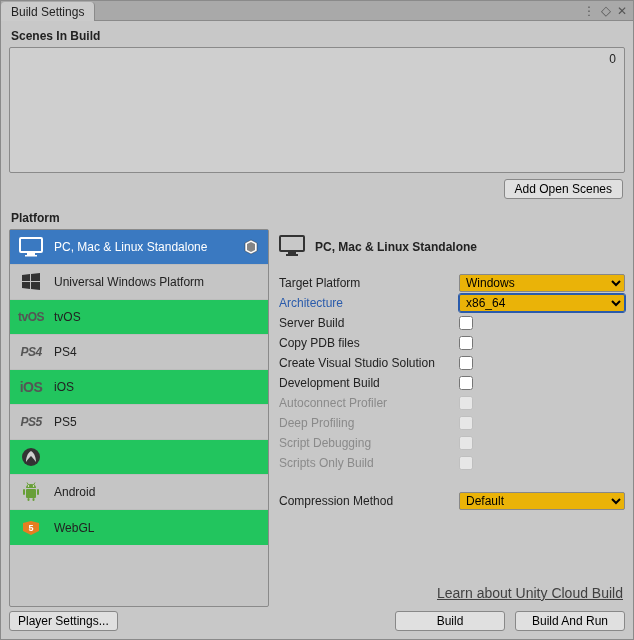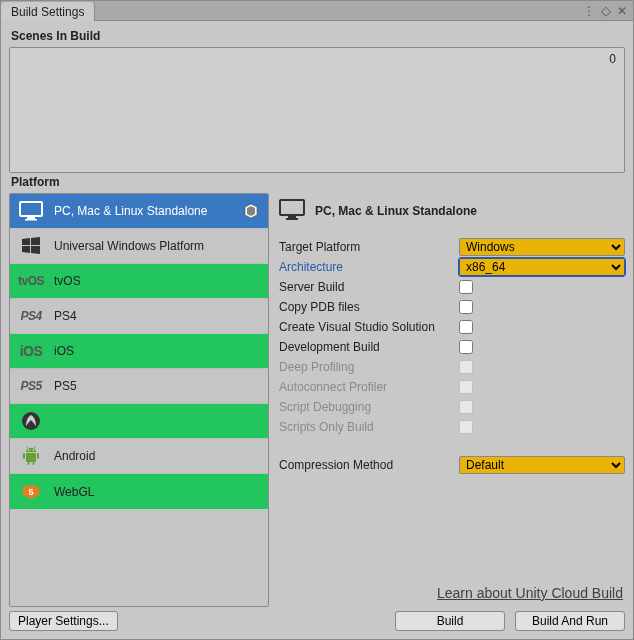--- a/index.html
+++ b/index.html
@@ -56,20 +56,23 @@
       <span style="font-size:13px;">◇</span>
       <span>✕</span>
     </div>
   </div>
 
   <div class="content">
     <div class="label">Scenes In Build</div>
     <div class="scenes-box">
       <div class="scenes-count">0</div>
     </div>
+    <div class="row-right">
+      <button class="btn">Add Open Scenes</button>
+    </div>
 
     <div class="label">Platform</div>
 
     <div class="mid">
       <div class="platform-col">
         <div class="platform-list">
 
           <div class="plat selected">
             <span class="ico">
               <svg width="24" height="20" viewBox="0 0 24 20">
@@ -203,25 +206,25 @@
         </div>
         <div class="form-row">
           <span class="lbl">Create Visual Studio Solution</span>
           <input type="checkbox" style="">
         </div>
         <div class="form-row">
           <span class="lbl">Development Build</span>
           <input type="checkbox" style="">
         </div>
         <div class="form-row disabled">
+          <span class="lbl">Autoconnect Profiler</span>
+          <input type="checkbox" disabled="" style="">
+        </div>
+        <div class="form-row disabled">
           <span class="lbl">Deep Profiling</span>
-          <input type="checkbox" disabled="" style="">
-        </div>
-        <div class="form-row disabled">
-          <span class="lbl">Autoconnect Profiler</span>
           <input type="checkbox" disabled="" style="">
         </div>
         <div class="form-row disabled">
           <span class="lbl">Script Debugging</span>
           <input type="checkbox" disabled="" style="">
         </div>
         <div class="form-row disabled">
           <span class="lbl">Scripts Only Build</span>
           <input type="checkbox" disabled="" style="">
         </div>

